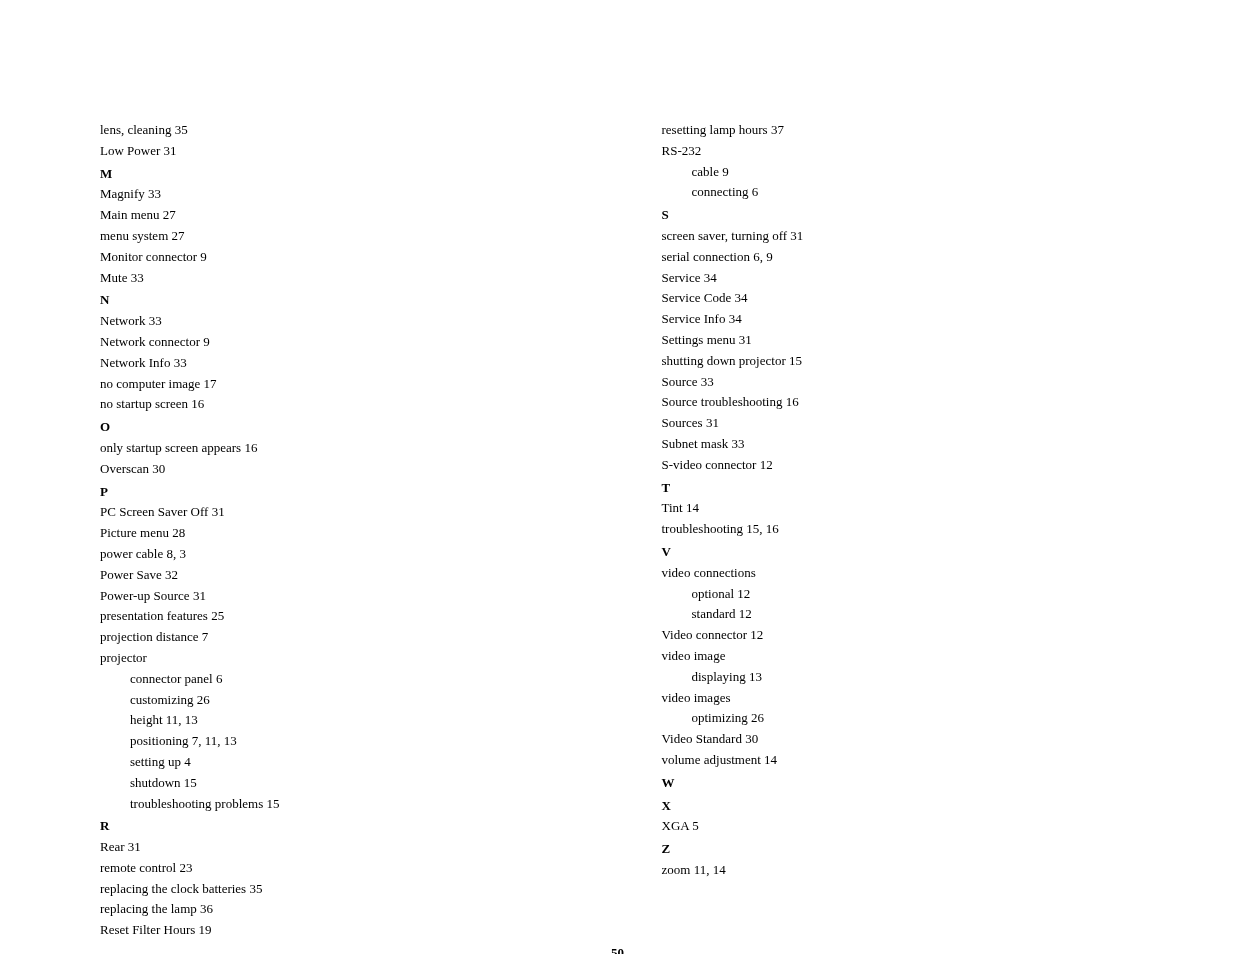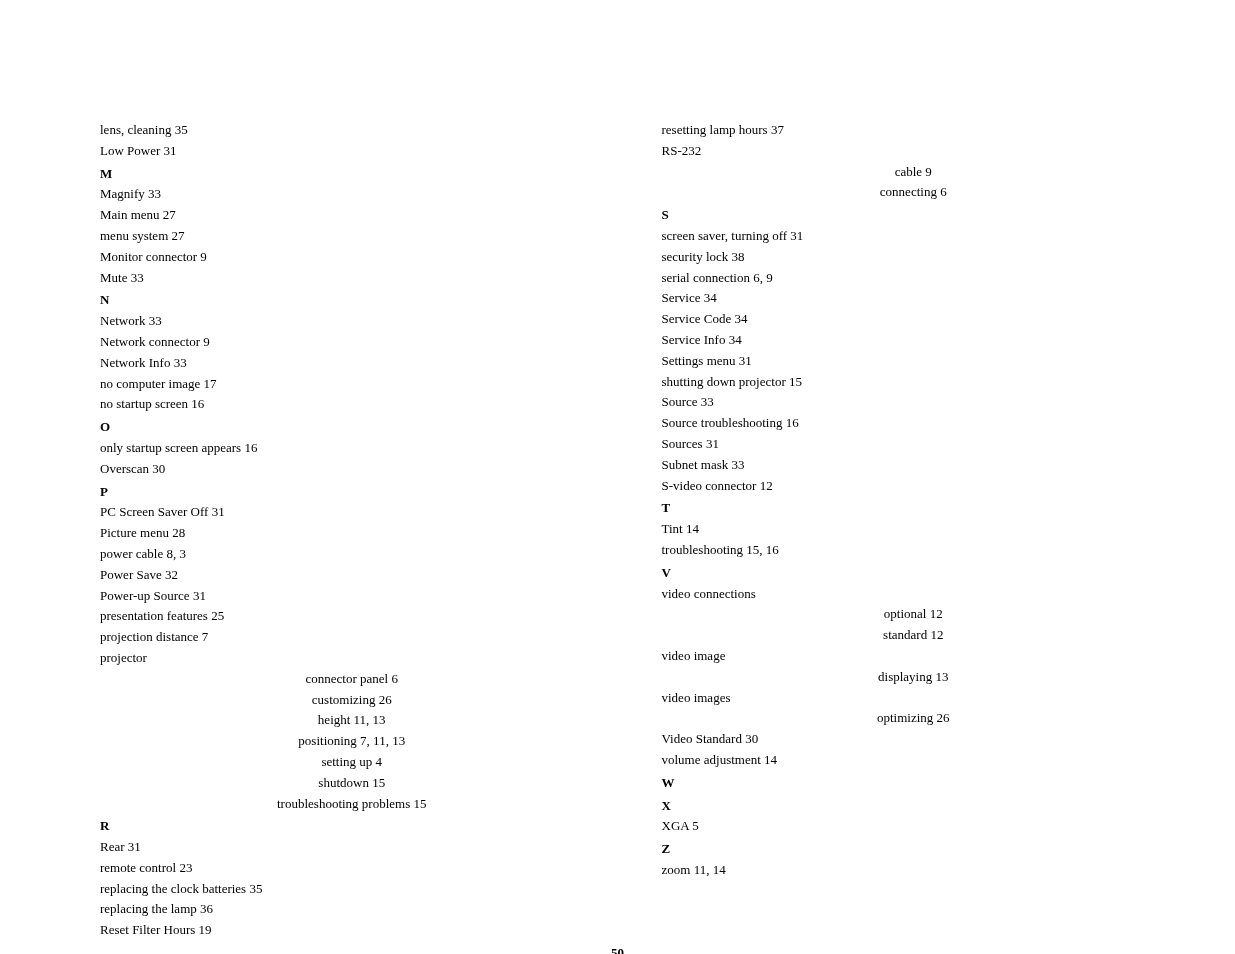--- a/index.html
+++ b/index.html
@@ -37,21 +37,20 @@
     .index-entry {
       line-height: 1.6;
       margin-bottom: 0;
     }
     .index-entry.letter-heading {
       font-weight: bold;
       margin-top: 2px;
     }
     .index-entry.sub-entry {
       padding-left: 30px;
-      text-align: center;
     }
     .page-number-footer {
       position: absolute;
       bottom: 60px;
       left: 50%;
       transform: translateX(-50%);
       font-size: 13px;
       font-weight: bold;
     }
   </style>
@@ -101,39 +100,39 @@
         <div class="index-entry">replacing the lamp 36</div>
         <div class="index-entry">Reset Filter Hours 19</div>
       </div>
     <div class="column column-right" id="right-col">
         <div class="index-entry">resetting lamp hours 37</div>
         <div class="index-entry">RS-232</div>
         <div class="index-entry sub-entry">cable 9</div>
         <div class="index-entry sub-entry">connecting 6</div>
         <div class="index-entry letter-heading">S</div>
         <div class="index-entry">screen saver, turning off 31</div>
-        <div class="index-entry">security lock 38</div>
         <div class="index-entry">serial connection 6, 9</div>
         <div class="index-entry">Service 34</div>
         <div class="index-entry">Service Code 34</div>
         <div class="index-entry">Service Info 34</div>
         <div class="index-entry">Settings menu 31</div>
         <div class="index-entry">shutting down projector 15</div>
         <div class="index-entry">Source 33</div>
         <div class="index-entry">Source troubleshooting 16</div>
         <div class="index-entry">Sources 31</div>
         <div class="index-entry">Subnet mask 33</div>
         <div class="index-entry">S-video connector 12</div>
         <div class="index-entry letter-heading">T</div>
         <div class="index-entry">Tint 14</div>
         <div class="index-entry">troubleshooting 15, 16</div>
         <div class="index-entry letter-heading">V</div>
         <div class="index-entry">video connections</div>
         <div class="index-entry sub-entry">optional 12</div>
         <div class="index-entry sub-entry">standard 12</div>
+        <div class="index-entry">Video connector 12</div>
         <div class="index-entry">video image</div>
         <div class="index-entry sub-entry">displaying 13</div>
         <div class="index-entry">video images</div>
         <div class="index-entry sub-entry">optimizing 26</div>
         <div class="index-entry">Video Standard 30</div>
         <div class="index-entry">volume adjustment 14</div>
         <div class="index-entry letter-heading">W</div>
         <div class="index-entry letter-heading">X</div>
         <div class="index-entry">XGA 5</div>
         <div class="index-entry letter-heading">Z</div>

